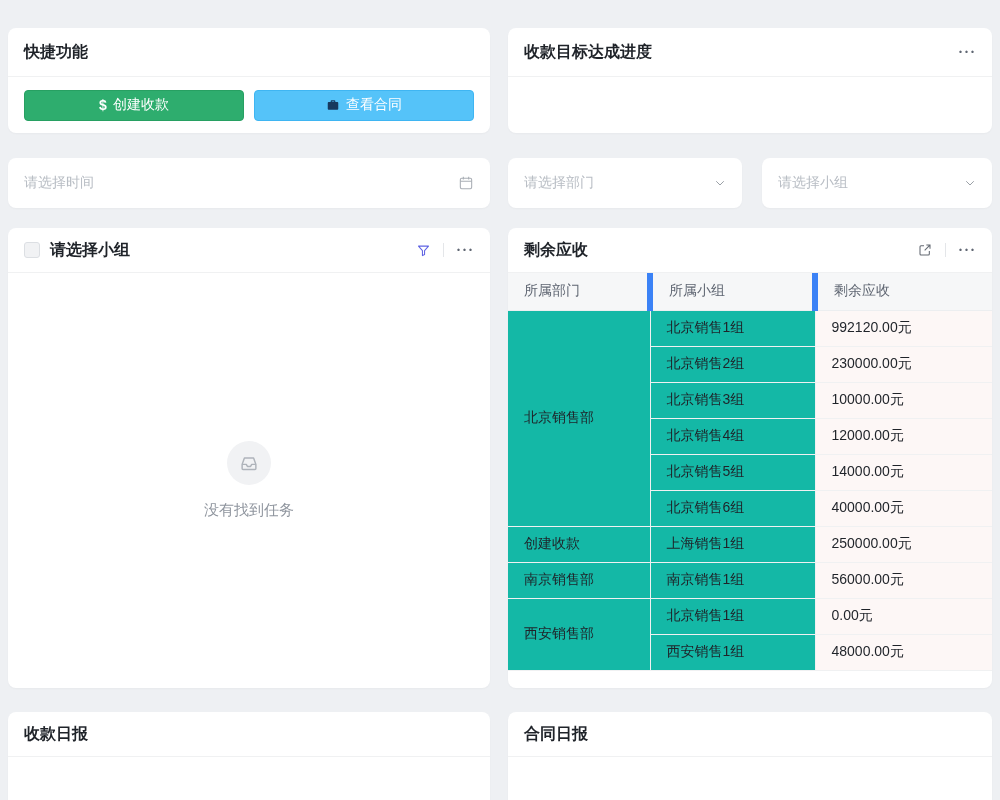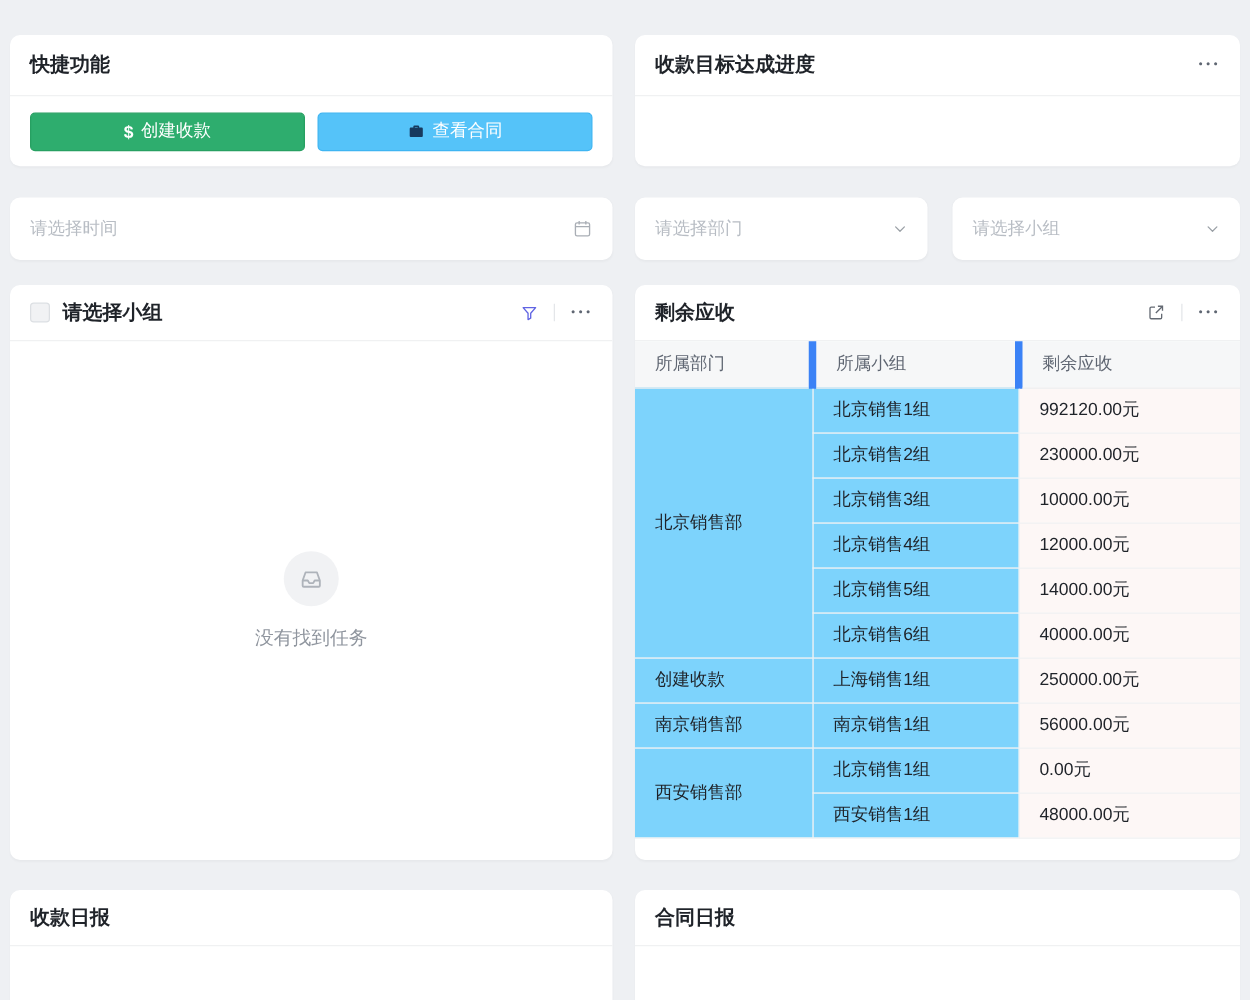--- a/index.html
+++ b/index.html
@@ -62,21 +62,21 @@
   .empty-text { font-size:15px; color:#8f959e; }
 
   
   table { width:100%; border-collapse:collapse; table-layout:fixed; }
   th {
     height:37px; background:#f6f7f8; color:#5f6672; font-weight:400; font-size:14px;
     text-align:left; padding-left:16px; border-right:6px solid #3b82f6; border-bottom:1px solid #eceef0;
   }
   th:last-child { border-right:none; }
   th.c1 { width:142px; } th.c2 { width:165px; }
-  td { height:36px; font-size:14px; padding-left:16px; border-bottom:1px solid #f0f1f2; background:#7dd3fc; }
+  td { height:36px; font-size:14px; padding-left:16px; border-bottom:1px solid #f0f1f2; background:#14b8a6; }
   .cell-dept, .cell-group { border-right:1px solid #f0f1f2; }
   .cell-dept { vertical-align:middle; }
   .cell-amount { background:#fdf7f6; }
 
   
   .card-daily { height:110px; display:flex; flex-direction:column; }
   .daily-body { flex:1; }
 
   .icon { display:flex; align-items:center; justify-content:center; }
 </style>

